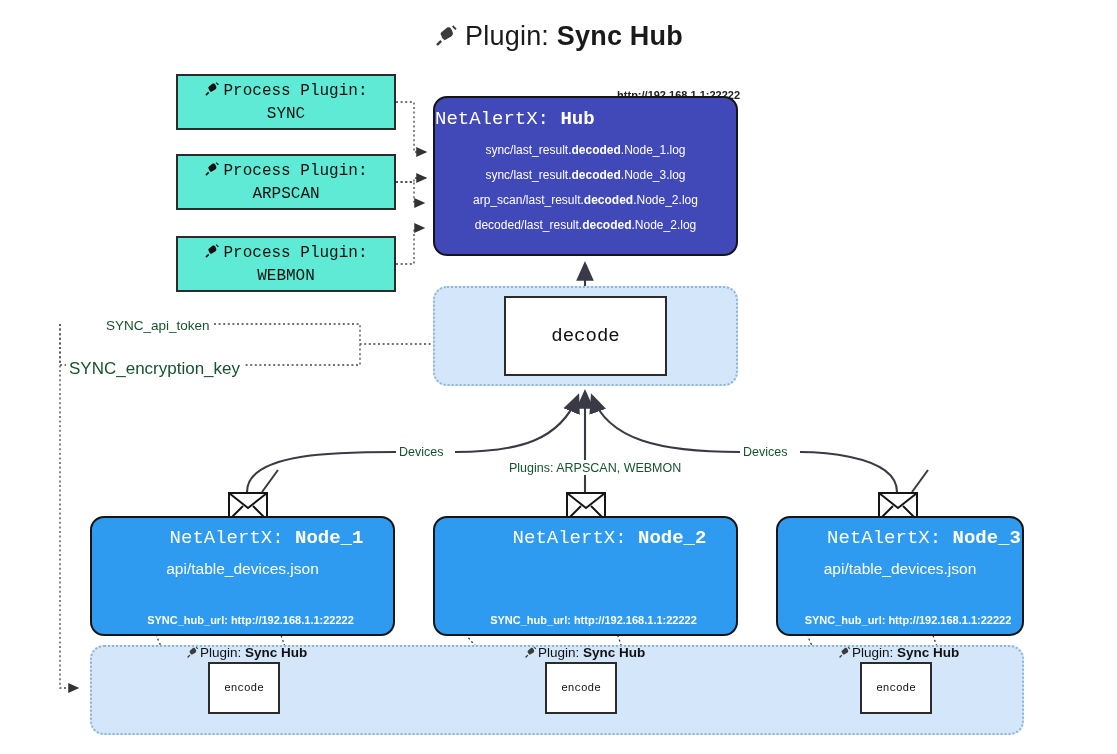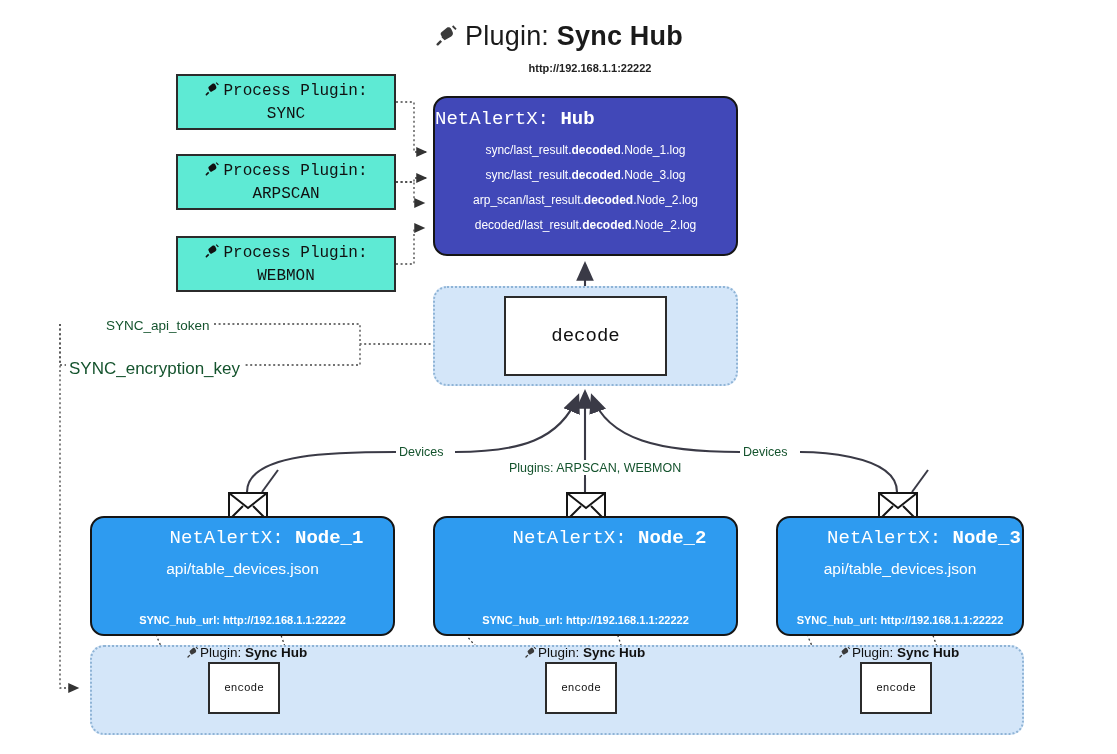--- a/index.html
+++ b/index.html
@@ -8,21 +8,21 @@
   .stage{position:absolute;inset:0;width:1117px;height:592px;}
   svg.wires{position:absolute;left:0;top:0;width:1117px;height:754px;pointer-events:none;}
 
   
   .title{position:absolute;left:0;top:18px;width:1117px;text-align:center;
          font-size:27px;line-height:36px;letter-spacing:.2px;}
   .title .t-light{font-weight:400;}
   .title .t-bold{font-weight:700;}
   .plug{display:inline-block;vertical-align:-3px;margin-right:5px;}
 
-  .huburl{position:absolute;left:440px;top:62px;width:300px;text-align:center;
+  .huburl{position:absolute;left:440px;top:89px;width:300px;text-align:right;
           font-size:11px;font-weight:600;color:#222;}
 
   
   .ppbox{position:absolute;width:220px;height:56px;background:#5eead4;
          border:2px solid #2b2b2b;box-sizing:border-box;
          font-family:"Liberation Mono","DejaVu Sans Mono",monospace;
          font-size:16px;line-height:21px;color:#111;
          display:flex;flex-direction:column;align-items:center;justify-content:center;}
   .ppbox .l1{display:flex;align-items:center;gap:2px;white-space:nowrap;}
   .ppbox .l2{white-space:nowrap;}
@@ -55,21 +55,21 @@
         border:2px solid #151515;border-radius:14px;box-sizing:border-box;color:#fff;}
   #node1{left:90px;top:516px;}
   #node2{left:433px;top:516px;}
   #node3{left:776px;top:516px;width:248px;}
   .node .n-title{text-align:center;margin-top:9px;
         font-family:"Liberation Mono","DejaVu Sans Mono",monospace;font-size:19px;padding-left:48px;}
   .node .n-title b{font-weight:700;}
   .node .n-line{text-align:center;font-size:15.5px;line-height:27px;white-space:nowrap;}
   .node .n-lines{margin-top:6px;}
   .node .n-foot{position:absolute;left:0;bottom:8px;width:100%;text-align:center;
-        font-size:11px;font-weight:600;white-space:nowrap;}
+        font-size:11px;font-weight:600;white-space:nowrap;padding-left:8px;}
 
   
   #bottom-band{left:90px;top:645px;width:934px;height:90px;}
   .enc-label{position:absolute;font-size:13.5px;color:#111;white-space:nowrap;}
   .enc-label b{font-weight:700;}
   .encbox{position:absolute;width:72px;height:52px;top:662px;font-size:11px;}
   #enc1{left:208px;} #enc2{left:545px;} #enc3{left:860px;}
   #encl1{left:186px;top:645px;} #encl2{left:524px;top:645px;} #encl3{left:838px;top:645px;}
 
   

